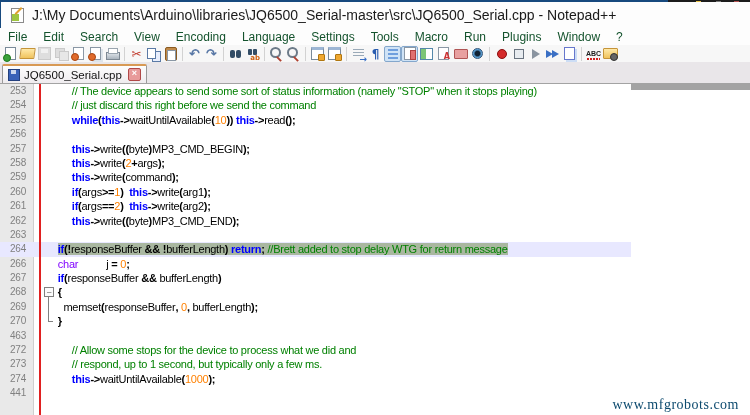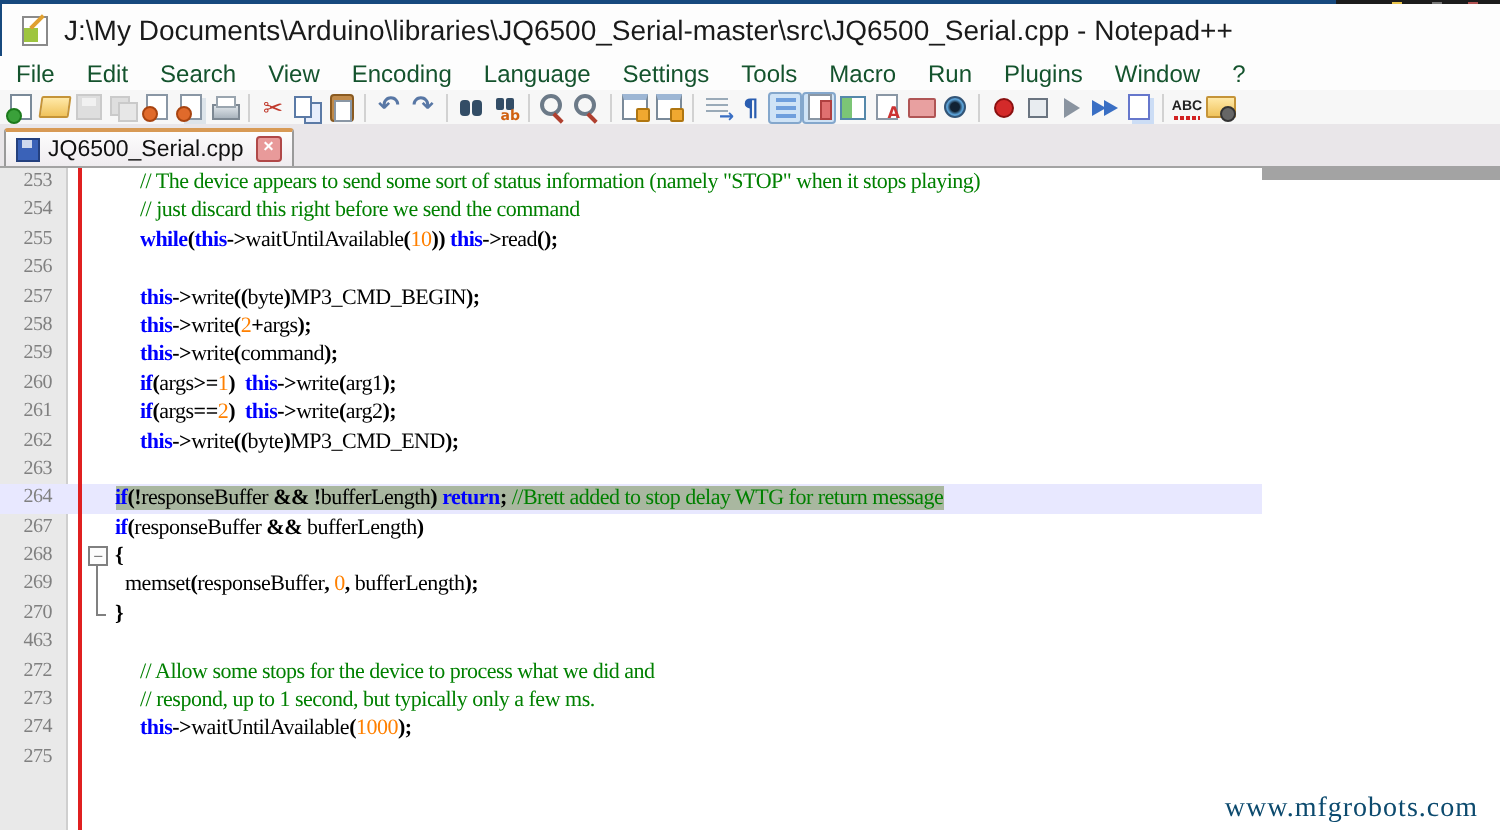--- a/index.html
+++ b/index.html
@@ -88,21 +88,21 @@
        display:flex;align-items:center;padding:0 5px;font-size:11.5px;color:#111;
        border-radius:2px 2px 0 0;box-sizing:border-box;}
   .tab-floppy{width:10px;height:10px;background:#3a62b8;border:1px solid #24407e;margin-right:4px;position:relative;display:inline-block;}
   .tab-floppy::after{content:"";position:absolute;top:0;left:2px;width:5px;height:4px;background:#cdd8ee;}
   .tab-label{margin-right:6px;}
   .tab-close{width:11px;height:11px;background:#e89a9a;border:1px solid #b04848;color:#fff;
              font-size:9px;line-height:9px;text-align:center;border-radius:2px;font-weight:bold;}
 
   .editor{position:absolute;top:84px;left:0;width:631px;height:331px;overflow:hidden;
           background:linear-gradient(90deg,#e9e9e9 0,#e9e9e9 33px,#cfcfcf 33px,#cfcfcf 34px,#ffffff 34px);
-          font-family:Liberation Serif, serif;font-size:11px;letter-spacing:-0.25px;}
+          font-family:Liberation Sans, sans-serif;font-size:11px;letter-spacing:-0.25px;}
   .redline{position:absolute;top:0;left:39px;width:2px;height:100%;background:#e02020;z-index:5;}
   .row{display:flex;height:14.4px;line-height:14.4px;white-space:pre;}
   .row.current{background:var(--current_line,#e8e8ff);}
   .ln{flex:0 0 34px;width:34px;text-align:right;padding-right:8px;box-sizing:border-box;
       color:#808080;font-size:10px;background:transparent;}
   .fold{flex:0 0 21px;width:21px;position:relative;}
   .fb{position:absolute;left:10px;top:2px;width:8px;height:8px;border:1px solid #808080;background:#fcfcfc;
       color:#444;font-size:8px;line-height:7px;text-align:center;z-index:6;}
   .fv{position:absolute;left:14px;top:0;bottom:0;width:1px;background:#808080;z-index:6;}
   .fv.below{top:12px;}
@@ -214,24 +214,25 @@
     <div class="row"><span class="ln">255</span><span class="fold"></span><span class="code"><span class="tk-p">      </span><span class="tk-k">while</span><span class="tk-o">(</span><span class="tk-k">this</span><span class="tk-o">-&gt;</span><span class="tk-p">waitUntilAvailable</span><span class="tk-o">(</span><span class="tk-n">10</span><span class="tk-o">))</span><span class="tk-p"> </span><span class="tk-k">this</span><span class="tk-o">-&gt;</span><span class="tk-p">read</span><span class="tk-o">();</span></span></div>
     <div class="row"><span class="ln">256</span><span class="fold"></span><span class="code"></span></div>
     <div class="row"><span class="ln">257</span><span class="fold"></span><span class="code"><span class="tk-p">      </span><span class="tk-k">this</span><span class="tk-o">-&gt;</span><span class="tk-p">write</span><span class="tk-o">((</span><span class="tk-p">byte</span><span class="tk-o">)</span><span class="tk-p">MP3_CMD_BEGIN</span><span class="tk-o">);</span></span></div>
     <div class="row"><span class="ln">258</span><span class="fold"></span><span class="code"><span class="tk-p">      </span><span class="tk-k">this</span><span class="tk-o">-&gt;</span><span class="tk-p">write</span><span class="tk-o">(</span><span class="tk-n">2</span><span class="tk-o">+</span><span class="tk-p">args</span><span class="tk-o">);</span></span></div>
     <div class="row"><span class="ln">259</span><span class="fold"></span><span class="code"><span class="tk-p">      </span><span class="tk-k">this</span><span class="tk-o">-&gt;</span><span class="tk-p">write</span><span class="tk-o">(</span><span class="tk-p">command</span><span class="tk-o">);</span></span></div>
     <div class="row"><span class="ln">260</span><span class="fold"></span><span class="code"><span class="tk-p">      </span><span class="tk-k">if</span><span class="tk-o">(</span><span class="tk-p">args</span><span class="tk-o">&gt;=</span><span class="tk-n">1</span><span class="tk-o">)</span><span class="tk-p">  </span><span class="tk-k">this</span><span class="tk-o">-&gt;</span><span class="tk-p">write</span><span class="tk-o">(</span><span class="tk-p">arg1</span><span class="tk-o">);</span></span></div>
     <div class="row"><span class="ln">261</span><span class="fold"></span><span class="code"><span class="tk-p">      </span><span class="tk-k">if</span><span class="tk-o">(</span><span class="tk-p">args</span><span class="tk-o">==</span><span class="tk-n">2</span><span class="tk-o">)</span><span class="tk-p">  </span><span class="tk-k">this</span><span class="tk-o">-&gt;</span><span class="tk-p">write</span><span class="tk-o">(</span><span class="tk-p">arg2</span><span class="tk-o">);</span></span></div>
     <div class="row"><span class="ln">262</span><span class="fold"></span><span class="code"><span class="tk-p">      </span><span class="tk-k">this</span><span class="tk-o">-&gt;</span><span class="tk-p">write</span><span class="tk-o">((</span><span class="tk-p">byte</span><span class="tk-o">)</span><span class="tk-p">MP3_CMD_END</span><span class="tk-o">);</span></span></div>
     <div class="row"><span class="ln">263</span><span class="fold"></span><span class="code"></span></div>
     <div class="row current"><span class="ln">264</span><span class="fold"></span><span class="code"><span class="tk-p"> </span><span class="sel"><span class="tk-k">if</span><span class="tk-o">(!</span><span class="tk-p">responseBuffer </span><span class="tk-o">&amp;&amp;</span><span class="tk-p"> </span><span class="tk-o">!</span><span class="tk-p">bufferLength</span><span class="tk-o">)</span><span class="tk-p"> </span><span class="tk-k">return</span><span class="tk-o">;</span><span class="tk-p"> </span><span class="tk-c">//Brett added to stop delay WTG for return message</span></span></span></div>
+    <div class="row"><span class="ln">266</span><span class="fold"></span><span class="code"><span class="tk-p"> </span><span class="tk-t">char</span><span class="tk-p">          j </span><span class="tk-o">=</span><span class="tk-p"> </span><span class="tk-n">0</span><span class="tk-o">;</span></span></div>
     <div class="row"><span class="ln">267</span><span class="fold"></span><span class="code"><span class="tk-p"> </span><span class="tk-k">if</span><span class="tk-o">(</span><span class="tk-p">responseBuffer </span><span class="tk-o">&amp;&amp;</span><span class="tk-p"> bufferLength</span><span class="tk-o">)</span></span></div>
     <div class="row"><span class="ln">268</span><span class="fold"><span class="fb">–</span><span class="fv below"></span></span><span class="code"><span class="tk-p"> </span><span class="tk-o">{</span></span></div>
     <div class="row"><span class="ln">269</span><span class="fold"><span class="fv"></span></span><span class="code"><span class="tk-p">   </span><span class="tk-p">memset</span><span class="tk-o">(</span><span class="tk-p">responseBuffer</span><span class="tk-o">,</span><span class="tk-p"> </span><span class="tk-n">0</span><span class="tk-o">,</span><span class="tk-p"> bufferLength</span><span class="tk-o">);</span></span></div>
     <div class="row"><span class="ln">270</span><span class="fold"><span class="fv half"></span><span class="fh"></span></span><span class="code"><span class="tk-p"> </span><span class="tk-o">}</span></span></div>
     <div class="row"><span class="ln">463</span><span class="fold"></span><span class="code"></span></div>
     <div class="row"><span class="ln">272</span><span class="fold"></span><span class="code"><span class="tk-p">      </span><span class="tk-c">// Allow some stops for the device to process what we did and</span></span></div>
     <div class="row"><span class="ln">273</span><span class="fold"></span><span class="code"><span class="tk-p">      </span><span class="tk-c">// respond, up to 1 second, but typically only a few ms.</span></span></div>
     <div class="row"><span class="ln">274</span><span class="fold"></span><span class="code"><span class="tk-p">      </span><span class="tk-k">this</span><span class="tk-o">-&gt;</span><span class="tk-p">waitUntilAvailable</span><span class="tk-o">(</span><span class="tk-n">1000</span><span class="tk-o">);</span></span></div>
-    <div class="row"><span class="ln">275</span><span class="fold"></span><span class="code"></span></div>
+    <div class="row"><span class="ln">441</span><span class="fold"></span><span class="code"></span></div>
   </div>
 
 <div class="watermark">www.mfgrobots.com</div>
 
 </body></html>

